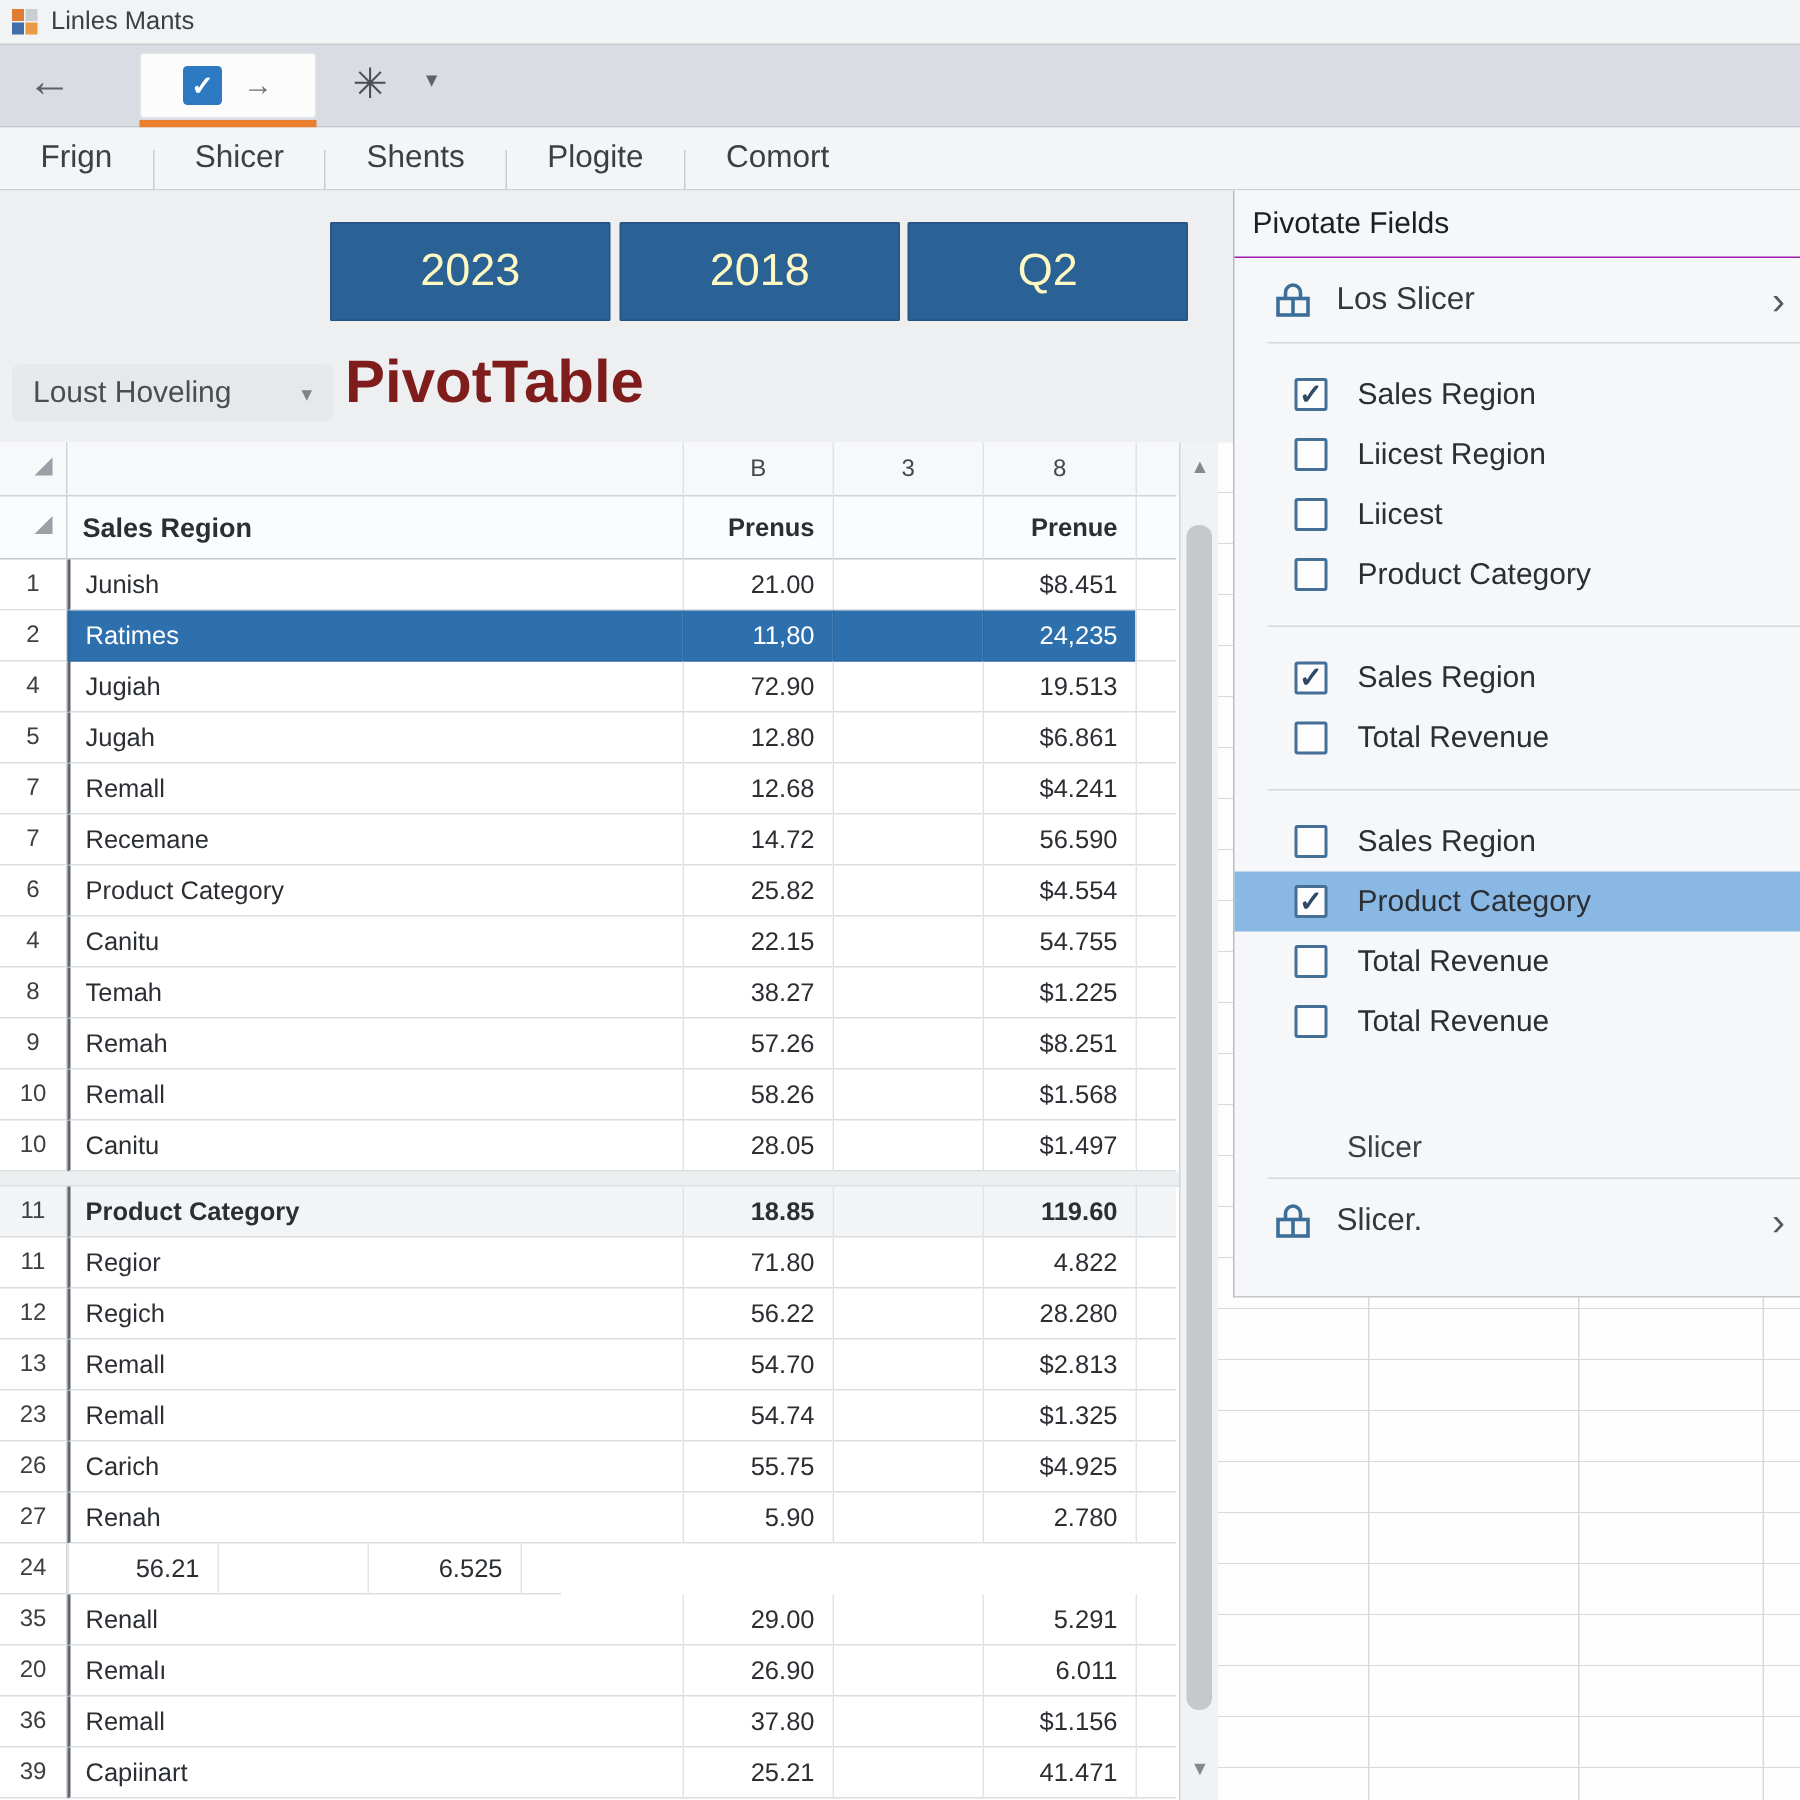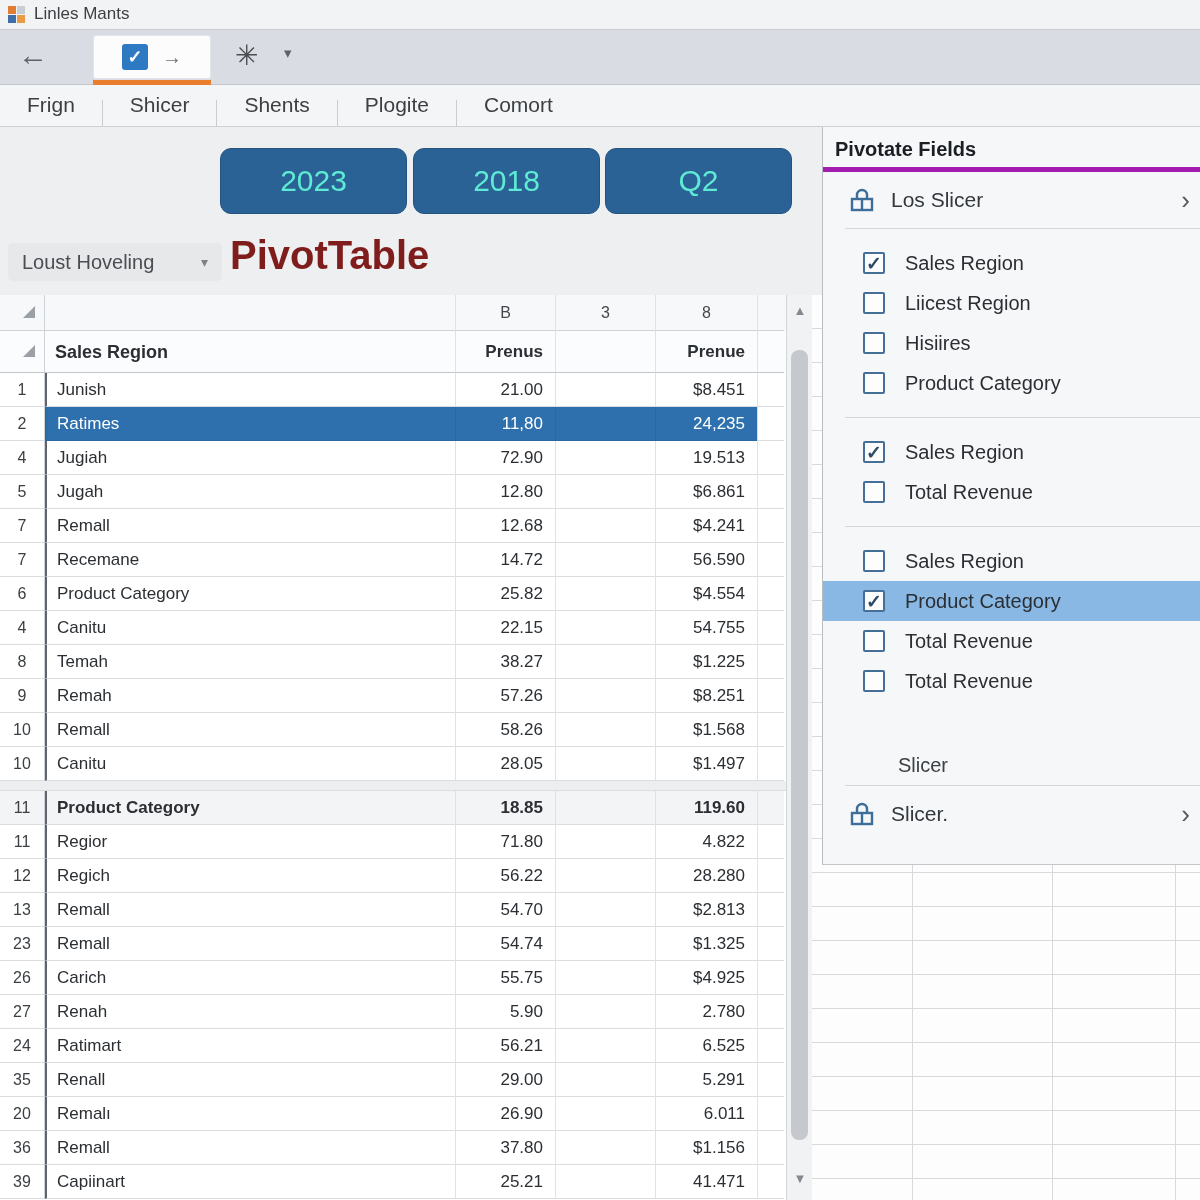--- a/index.html
+++ b/index.html
@@ -32,21 +32,21 @@
   
   #tabsrow { position:absolute; left:0; top:85px; width:1200px; height:42px; background:#f4f5f7;
              border-bottom:1px solid #cdd1d5; display:flex; align-items:flex-end; }
   .tab { font-size:21px; color:#3c4043; padding:0 27px; height:42px; display:flex; align-items:center; }
   .tabdiv { width:1px; height:26px; background:#c9ccd1; }
 
   
   #workspace { position:absolute; left:0; top:127px; width:1200px; height:1073px; background:#edeff1; }
 
   .slicer-btn { position:absolute; top:21px; height:66px; width:187px; background:#2b6295;
-                border:1px solid #245380; border-radius:11px; color:#5eead4; font-size:30px;
+                border:1px solid #245380; border-radius:1px; color:#fef9c3; font-size:30px;
                 display:flex; align-items:center; justify-content:center; }
   #namebox { position:absolute; left:8px; top:116px; width:214px; height:38px; background:#e6e8ea;
              border-radius:5px; display:flex; align-items:center; padding:0 14px;
              font-size:20px; color:#4a4e52; }
   #namebox .caret { margin-left:auto; font-size:14px; color:#7d8288; }
   #sheet-title { position:absolute; left:230px; top:106px; font-size:40px; font-weight:600; color:#7f1d1d; }
 
   
   #table { position:absolute; left:0; top:168px; width:786px; height:905px; background:#fff; }
   .hrow, .trow { display:flex; width:786px; }
@@ -82,22 +82,22 @@
   #vscroll .down { position:absolute; top:876px; left:0; width:26px; text-align:center; font-size:13px; color:#84898f; }
 
   
   #grid-bg { position:absolute; left:812px; top:168px; width:388px; height:905px; background:#fdfdfe;
              background-image:repeating-linear-gradient(to bottom, transparent 0 33px, #d7dadd 33px 34px); }
   #grid-bg .vline { position:absolute; top:0; width:1px; height:100%; background:#d7dadd; }
 
   
   #panel { position:absolute; left:822px; top:0px; width:378px; height:738px; background:#f6f7f8;
            border-left:1px solid #b9bdc2; border-bottom:1px solid #c3c7cb; }
-  #panel-header { height:45px; line-height:45px; padding-left:12px; font-size:20px; font-weight:700;
-                  color:#1b1f23; border-bottom:5px solid #a21caf; }
+  #panel-header { height:45px; line-height:45px; padding-left:12px; font-size:20px; font-weight:400;
+                  color:#1b1f23; border-bottom:1px solid #a21caf; }
   .slicer-row { height:56px; display:flex; align-items:center; padding:0 10px 0 24px; }
   .slicer-row .slabel { font-size:21px; color:#33383d; margin-left:14px; }
   .slicer-row .chev { margin-left:auto; font-size:26px; color:#55595e; }
   .pdivider { border-top:1px solid #d3d6da; margin-left:22px; }
   .pgroup { padding:14px 0; }
   .pitem { height:40px; display:flex; align-items:center; padding-left:40px; }
   .pitem.hl { background:#89b8e5; }
   .cb { width:22px; height:22px; border:2px solid #456f96; border-radius:2px; background:#fdfdfe;
         display:flex; align-items:center; justify-content:center; font-size:19px; font-weight:700; color:#2e4a66; }
   .plabel { margin-left:20px; font-size:20px; color:#2b2f33; }
@@ -326,21 +326,20 @@
         <div class="trow">
           <div class="c num">27</div>
           <div class="c name">Renah</div>
           <div class="c v1">5.90</div>
           <div class="c v2"></div>
           <div class="c v3">2.780</div>
           <div class="c extra"></div>
         </div>
         <div class="trow">
           <div class="c num">24</div>
-          <div class="c name">Ratimart</div>
           <div class="c v1">56.21</div>
           <div class="c v2"></div>
           <div class="c v3">6.525</div>
           <div class="c extra"></div>
         </div>
         <div class="trow">
           <div class="c num">35</div>
           <div class="c name">Renall</div>
           <div class="c v1">29.00</div>
           <div class="c v2"></div>
@@ -397,21 +396,21 @@
           <div class="pitem">
             <span class="cb">✓</span>
             <span class="plabel">Sales Region</span>
           </div>
           <div class="pitem">
             <span class="cb"></span>
             <span class="plabel">Liicest Region</span>
           </div>
           <div class="pitem">
             <span class="cb"></span>
-            <span class="plabel">Hisiires</span>
+            <span class="plabel">Liicest</span>
           </div>
           <div class="pitem">
             <span class="cb"></span>
             <span class="plabel">Product Category</span>
           </div>
         </div>
         <div class="pdivider"></div>
         <div class="pgroup">
           <div class="pitem">
             <span class="cb">✓</span>

